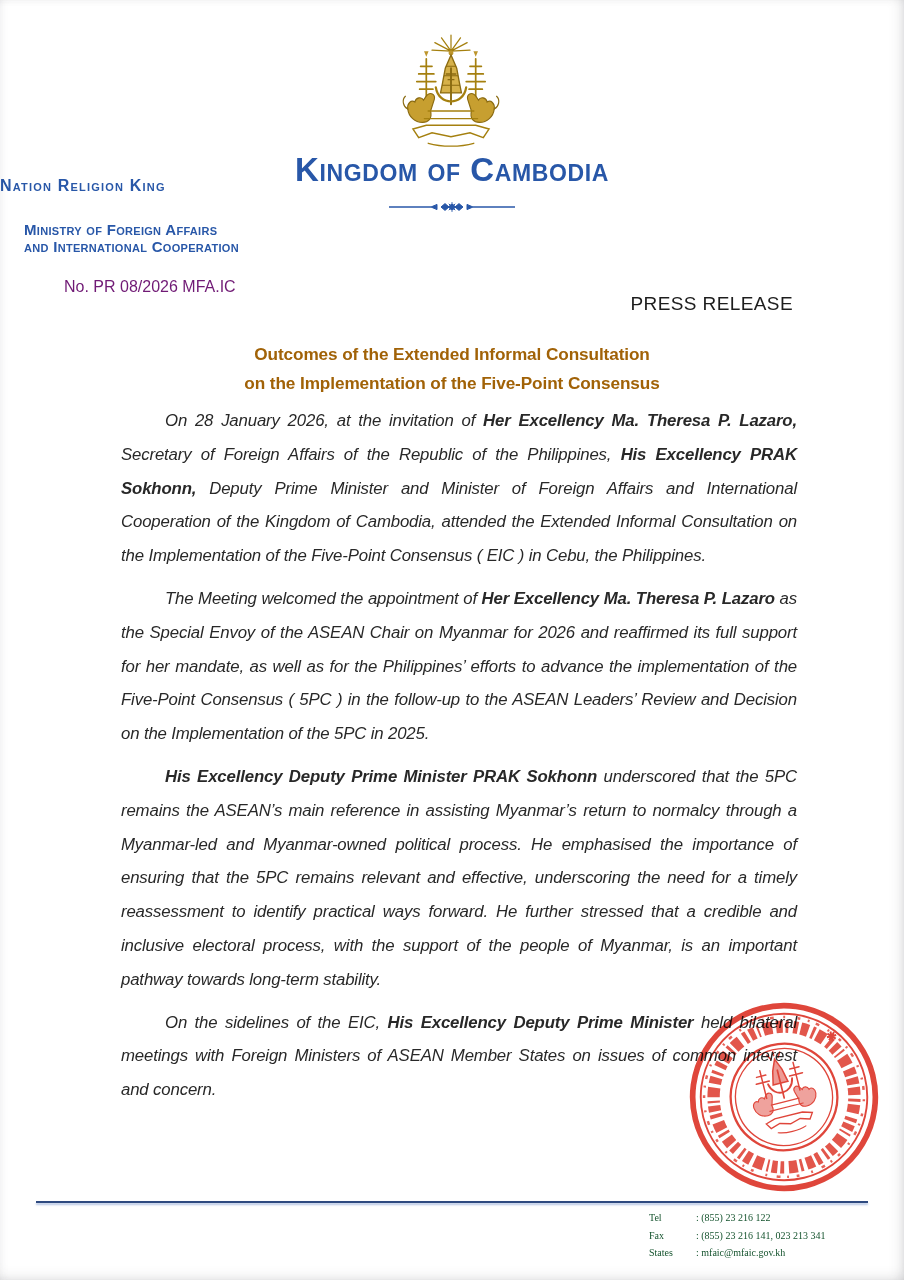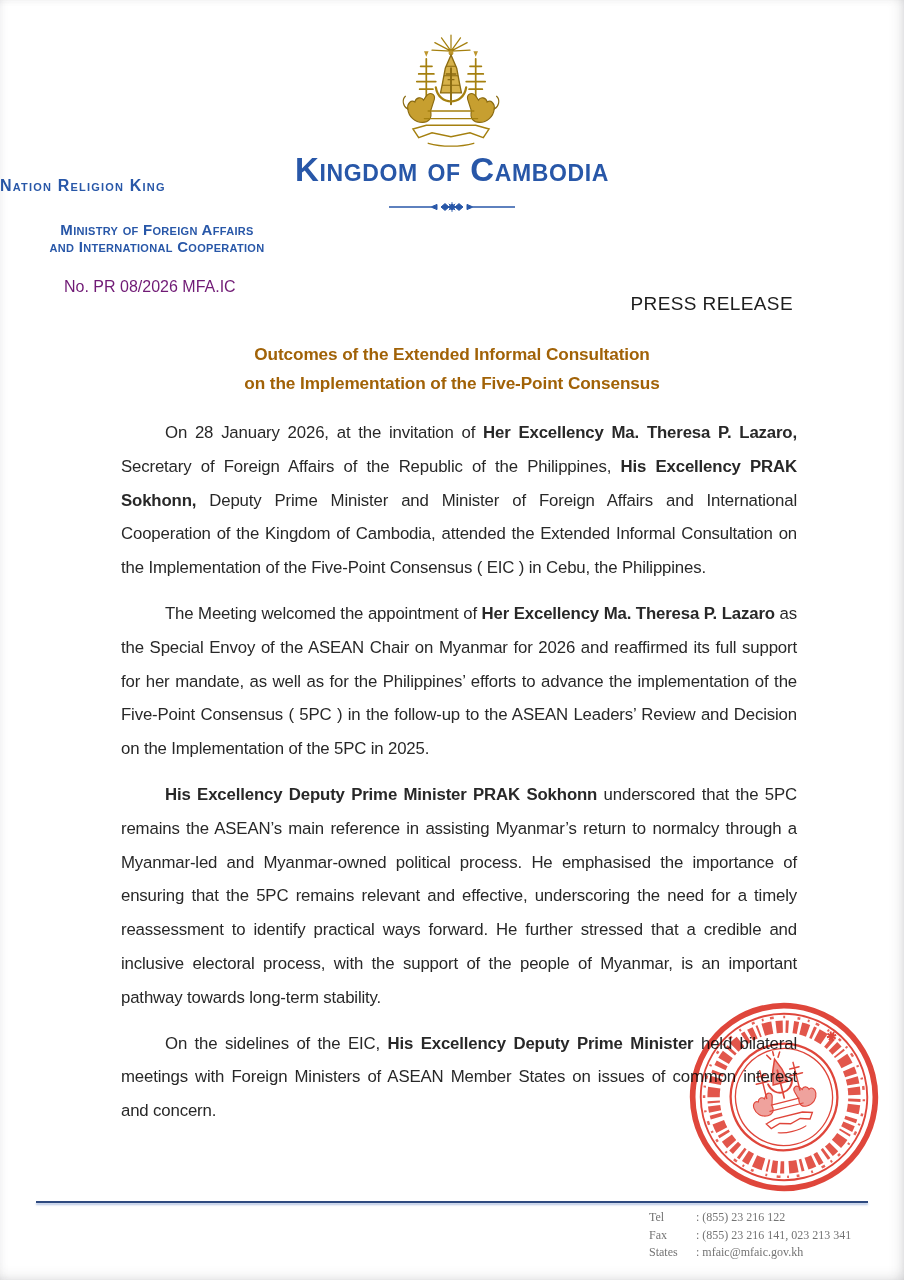--- a/index.html
+++ b/index.html
@@ -21,59 +21,59 @@
     font-variant:small-caps; font-weight:bold; font-size:33px; letter-spacing:.6px;
     color:#2857a8;
   }
   .motto {
     position:absolute; left:0; top:177px; width:100%; text-align:left;
     font-variant:small-caps; font-weight:bold; font-size:16px; letter-spacing:1.2px;
     color:#2857a8;
   }
   .divider { position:absolute; left:387px; top:200px; width:130px; height:14px; }
   .ministry {
-    position:absolute; left:24px; top:221px; width:266px; text-align:center;
+    position:absolute; left:24px; top:221px; width:266px; text-align:left;
     font-variant:small-caps; font-weight:bold; font-size:15px; line-height:17px;
     letter-spacing:.3px; color:#2857a8;
   }
   .refno { position:absolute; left:64px; top:278px; font-size:16px; color:#701a75; }
   .press {
     position:absolute; right:111px; top:293px; font-size:19px; letter-spacing:.4px;
     color:#1d1d1d;
   }
   .title {
     position:absolute; left:0; top:340px; width:100%; text-align:center;
     font-size:17.2px; font-weight:700; line-height:29px; color:#a16207;
     letter-spacing:-.1px;
   }
   .bodytext {
     position:absolute; left:121px; top:404px; width:676px;
     font-size:16.8px; line-height:33.8px; text-align:justify; color:#282828;
     letter-spacing:-.15px;
   }
-  .bodytext p { margin:12px 0 9px 0; text-indent:44px; }
+  .bodytext p { margin:0 0 9px 0; text-indent:44px;font-style:italic; }
   .bodytext .b { font-weight:700; }
   .seal {
     position:absolute; left:686px; top:999px; width:196px; height:196px;
     transform:rotate(-14deg); mix-blend-mode:multiply; opacity:.93;
   }
   .footer-rule {
     position:absolute; left:36px; top:1201px; width:832px; height:2px;
     background:#2e4a80; box-shadow:0 2px 2px rgba(120,150,205,.55);
   }
   .address {
     position:absolute; left:46px; top:1212px;
     font-family:"Liberation Serif", serif; font-size:15px; line-height:17px;
     color:#1d4f9c;
   }
   .address .b { font-weight:bold; }
   .contact {
     position:absolute; left:649px; top:1209px;
-    font-family:"Liberation Serif", serif; font-size:12px; line-height:17.5px;
-    color:#737373;
+    font-family:"Liberation Serif", serif; font-size:10px; line-height:17.5px;
+    color:#14532d;
   }
   .contact .row { display:flex; }
   .contact .lbl { width:47px; }
 </style>
 </head>
 <body>
 
 <div class="page">
 
   <svg class="crest" viewBox="0 0 120 130" aria-hidden="true">

